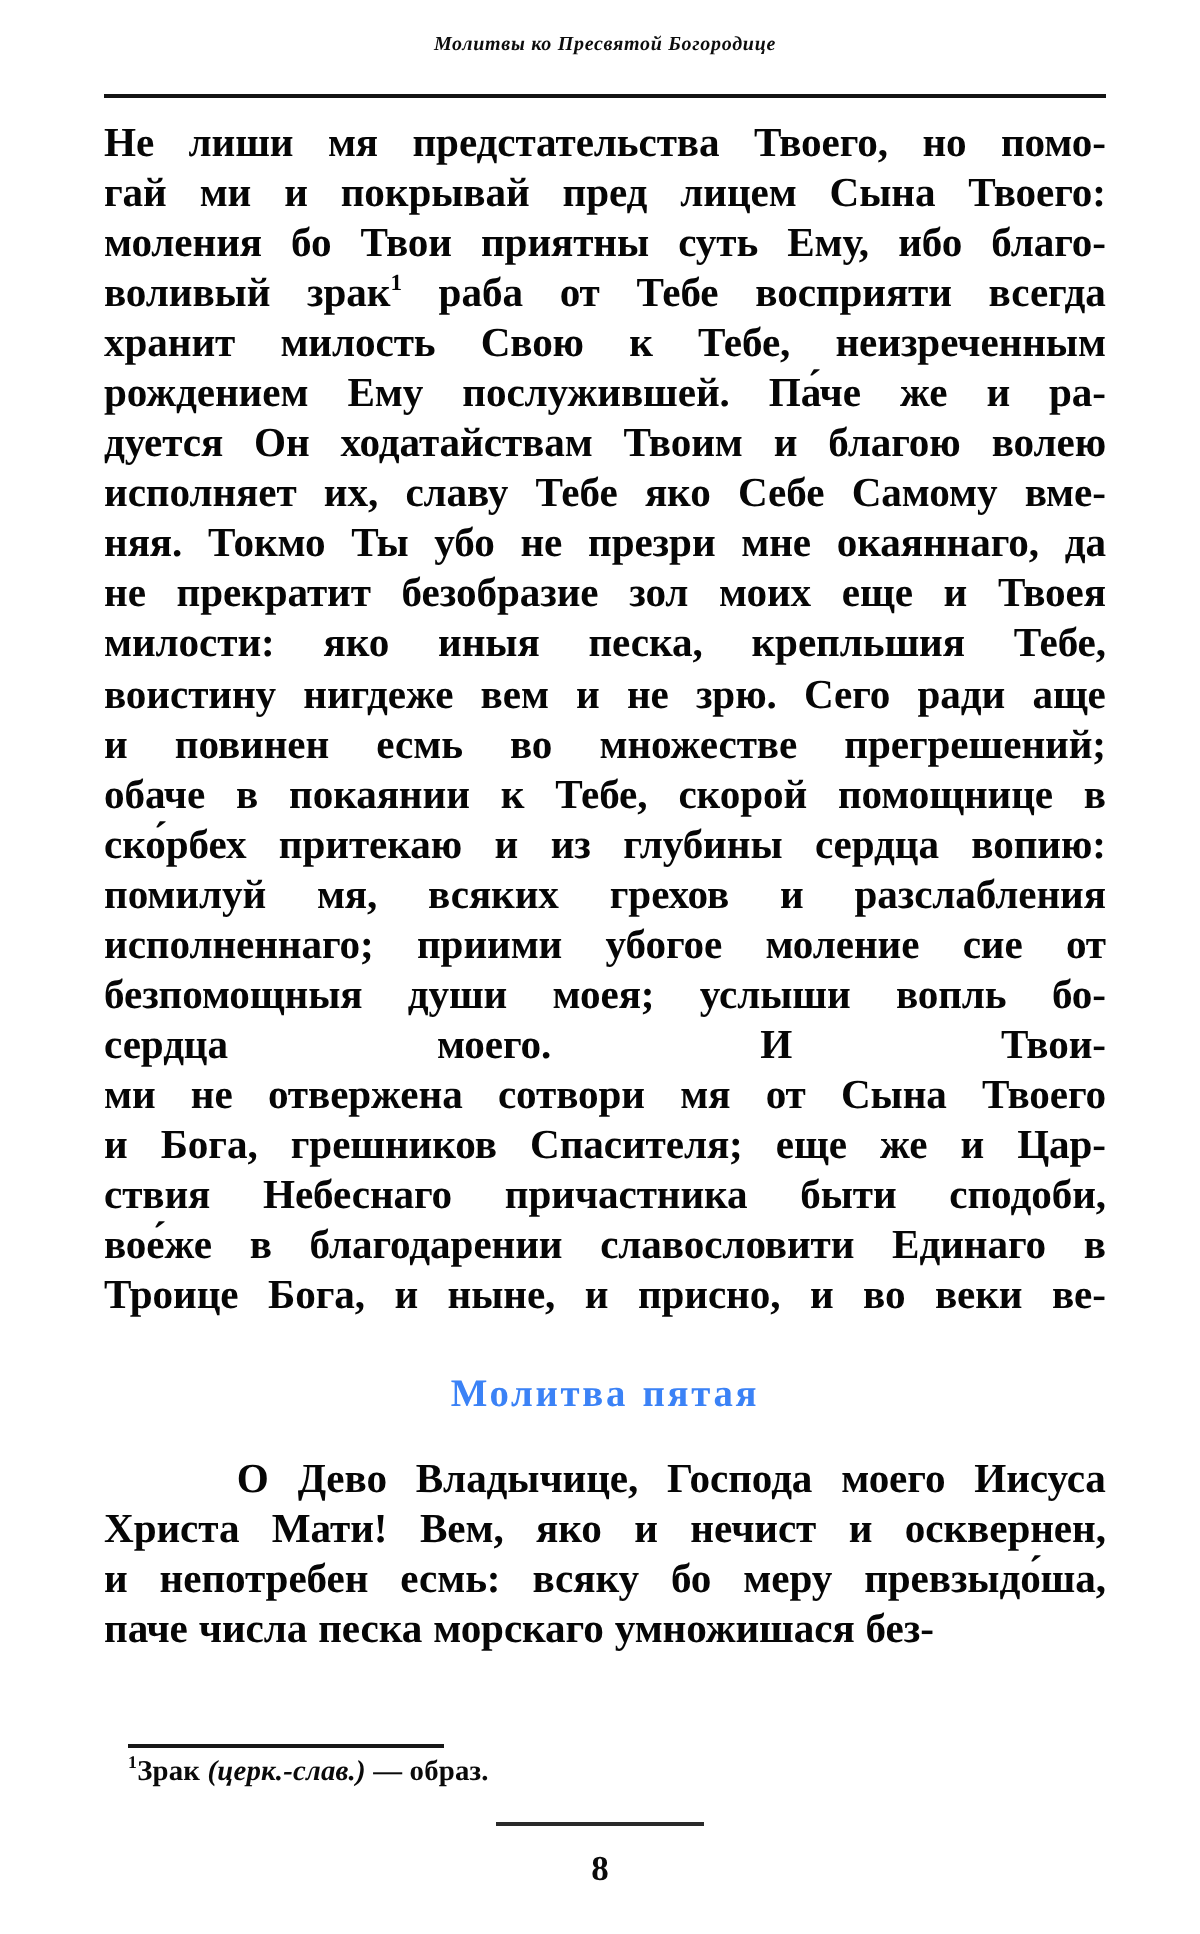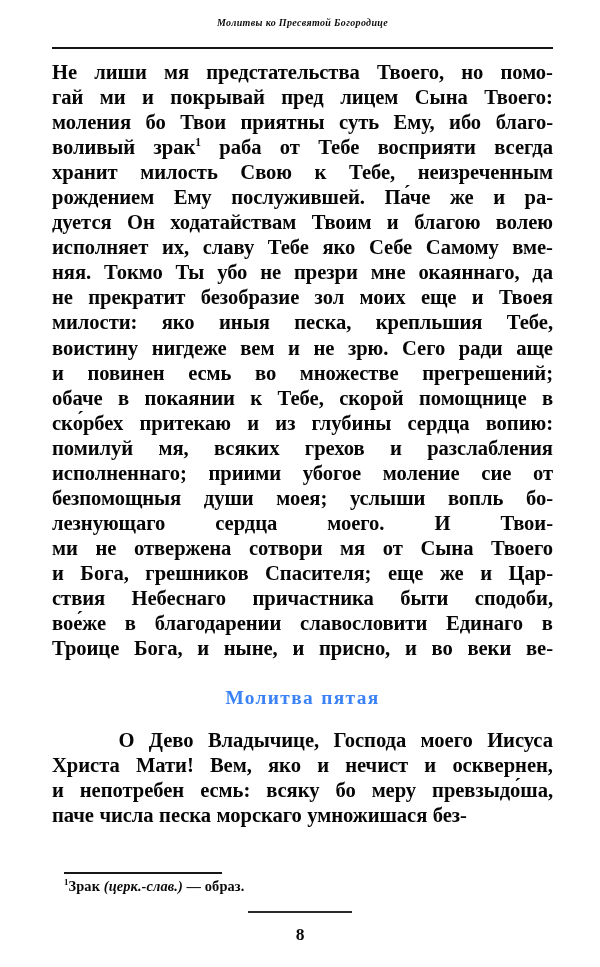--- a/index.html
+++ b/index.html
@@ -311,21 +311,20 @@
         </span>
         <span style="display: flex; white-space: nowrap; text-indent: 0px; justify-content: space-between;">
           <span>безпомощныя</span>
           <span>души</span>
           <span>моея;</span>
           <span>услыши</span>
           <span>вопль</span>
           <span>бо-</span>
         </span>
         <span style="display: flex; white-space: nowrap; text-indent: 0px; justify-content: space-between;">
-          <span>лезнующаго</span>
           <span>сердца</span>
           <span>моего.</span>
           <span>И</span>
           <span>Твои-</span>
         </span>
         <span style="display: flex; white-space: nowrap; text-indent: 0px; justify-content: space-between;">
           <span>ми</span>
           <span>не</span>
           <span>отвержена</span>
           <span>сотвори</span>

